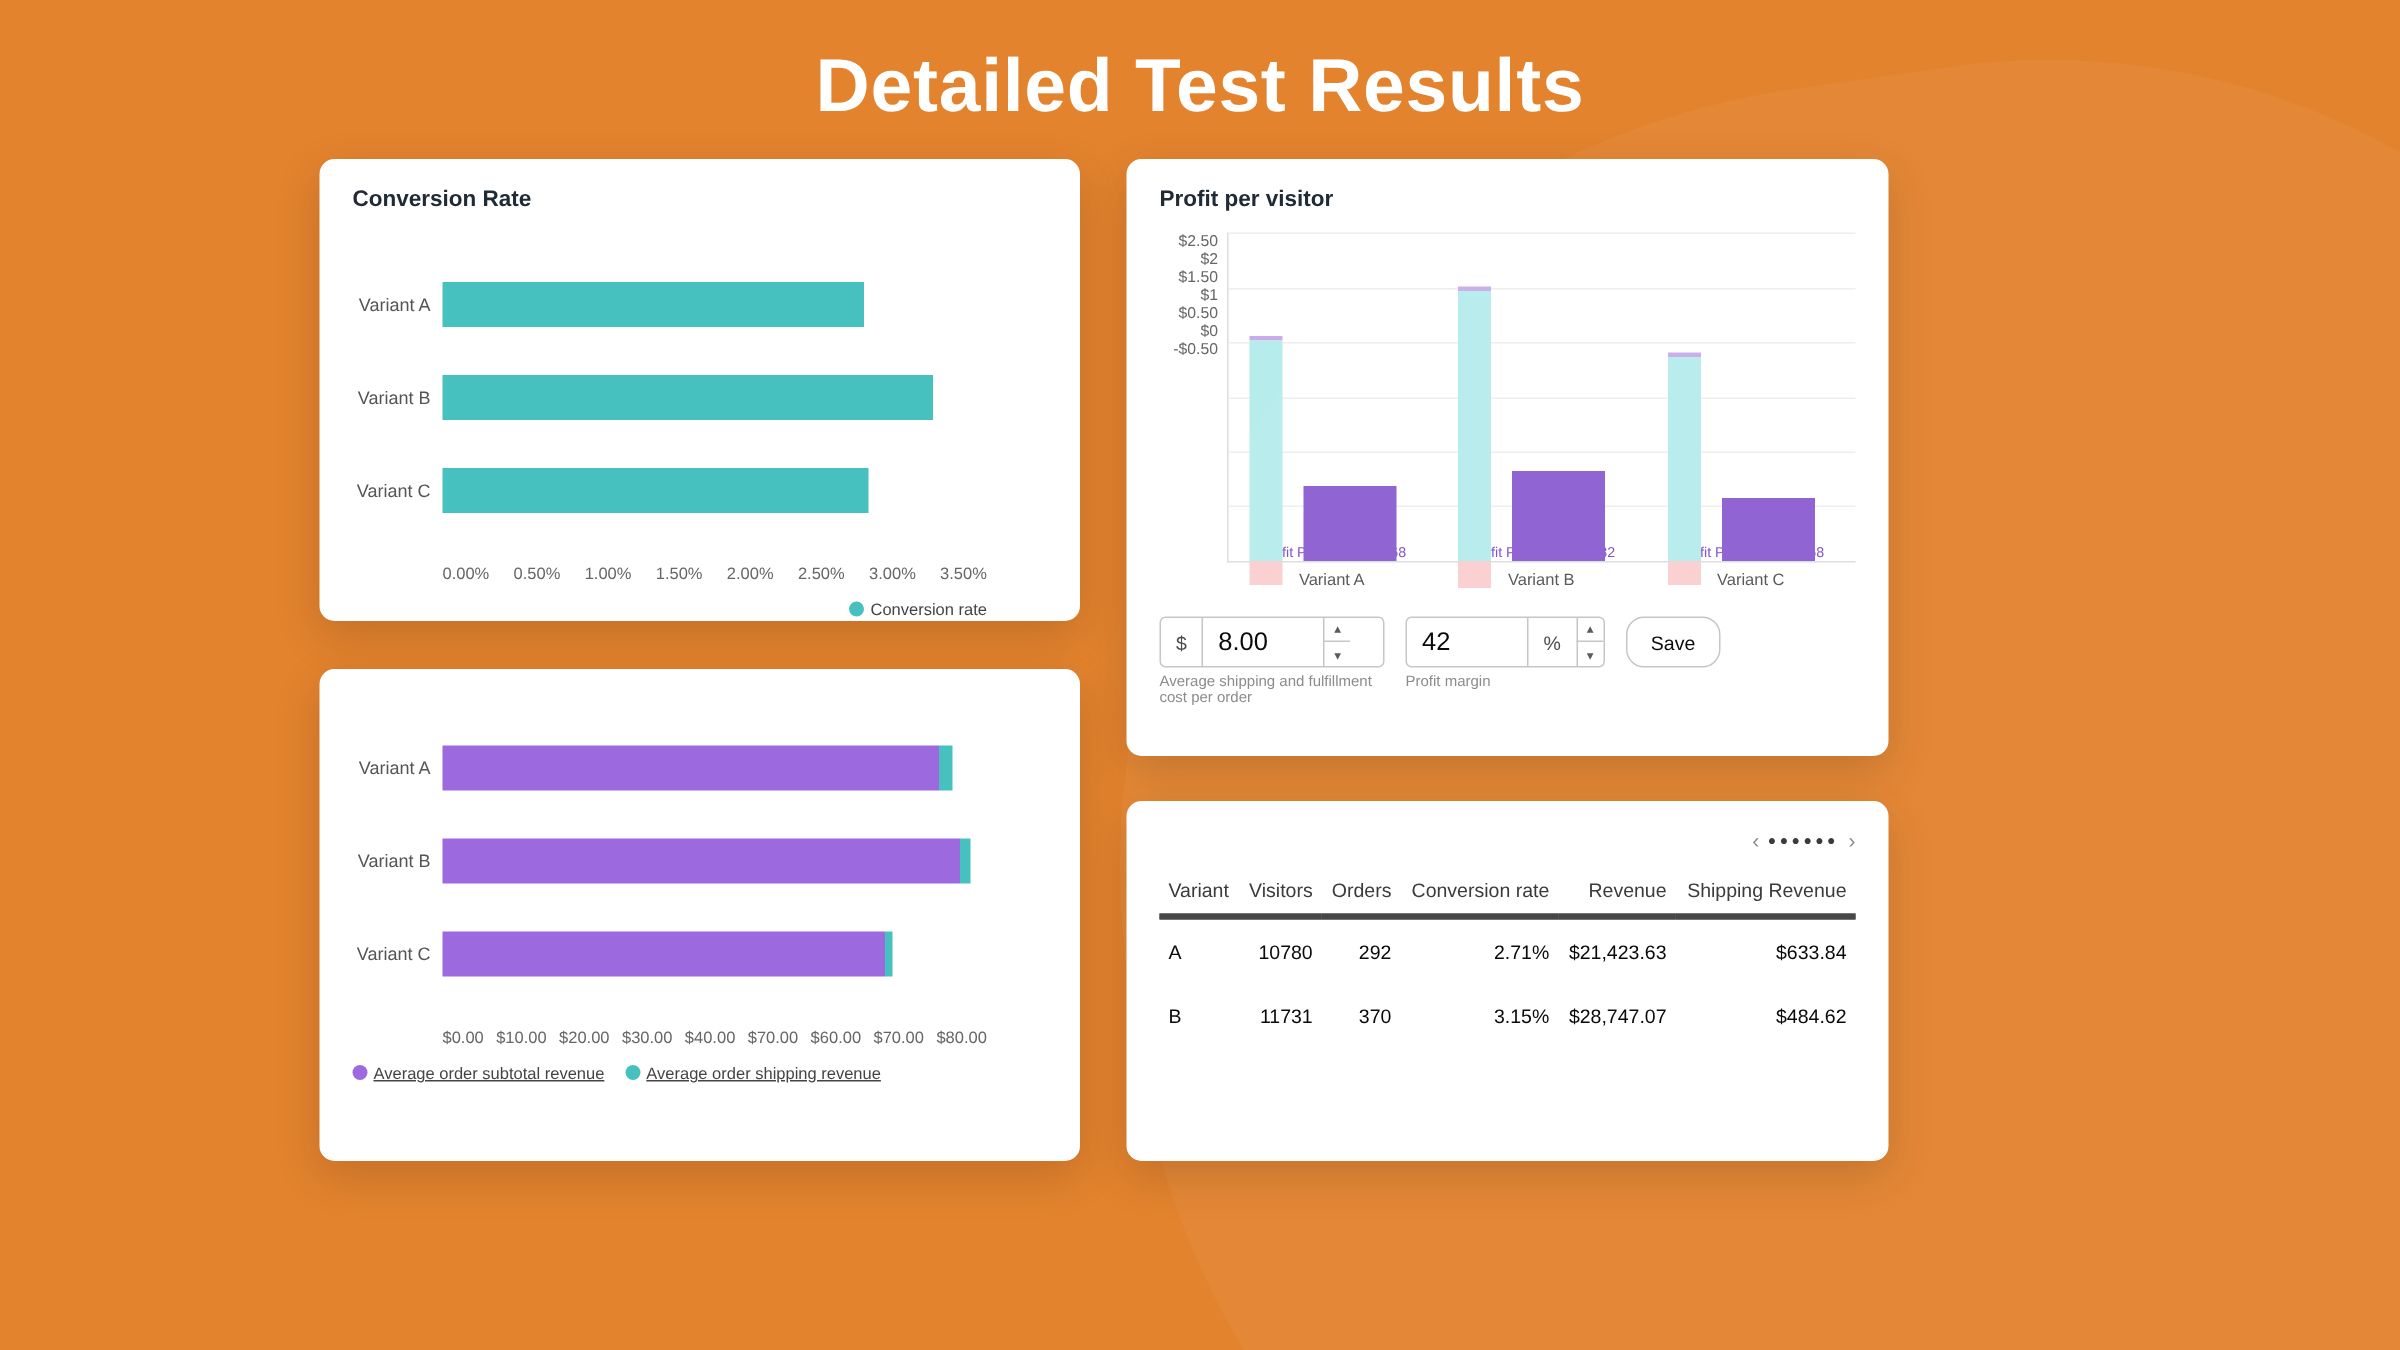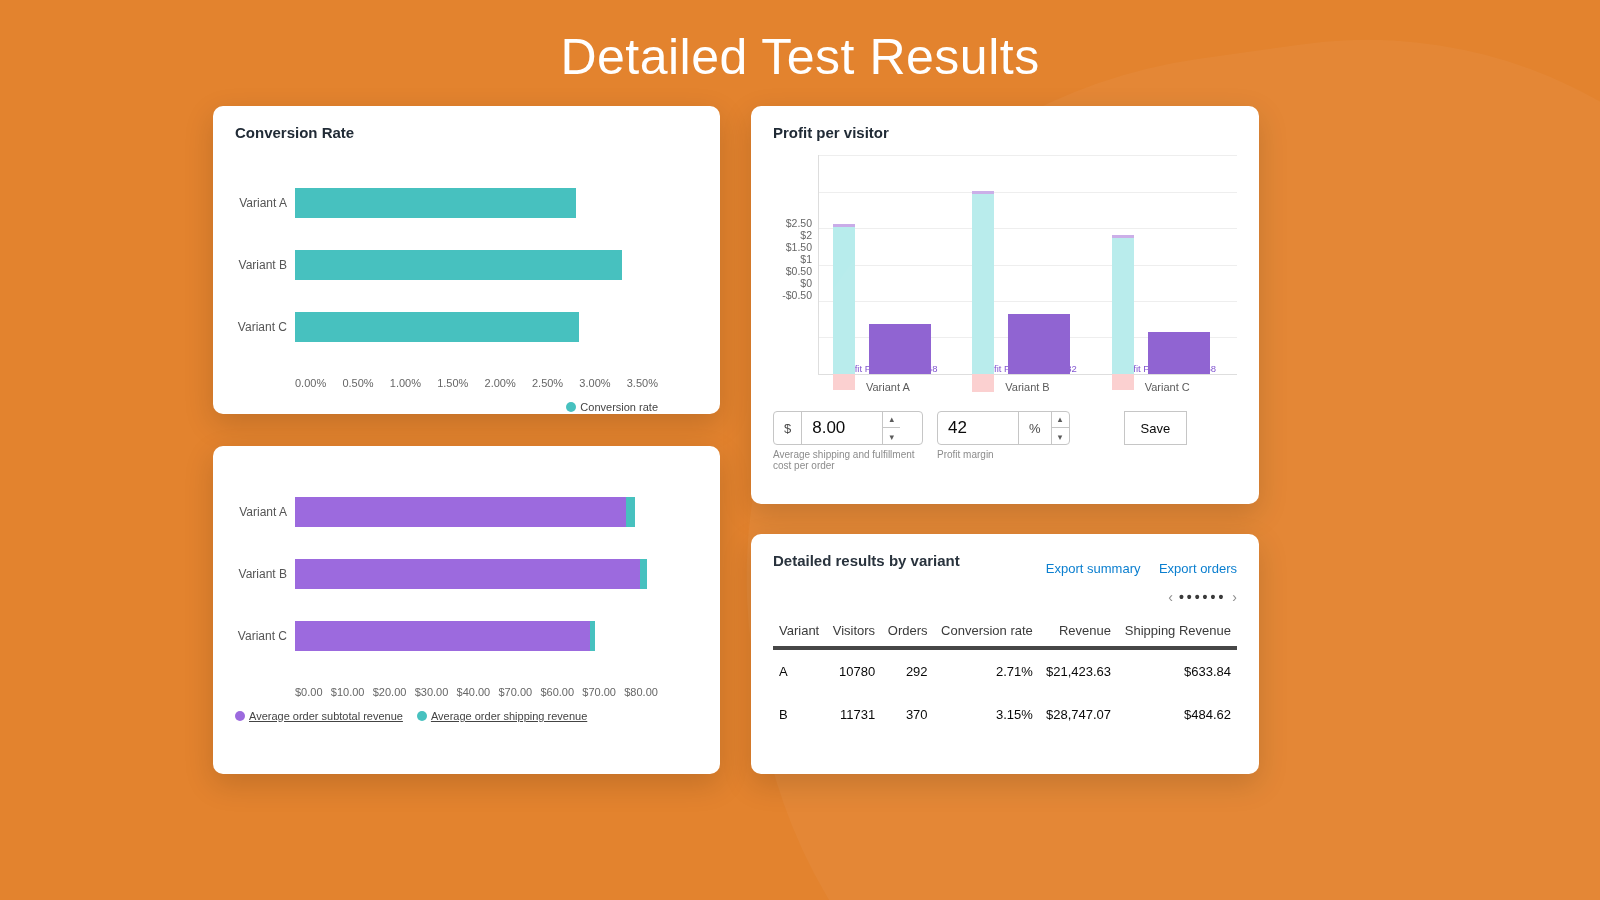--- a/index.html
+++ b/index.html
@@ -13,21 +13,21 @@
     content:"";
     position:absolute;
     right:-250px; bottom:-250px;
     width:1100px; height:1100px;
     background: rgba(255,255,255,0.04);
     border-radius: 50% 45% 55% 50%;
     transform: rotate(-8deg);
     pointer-events:none;
   }
   .page-title {
-    color:#fff; font-weight:400; text-align:center;
+    color:#fff; font-weight:700; text-align:center;
     font-size:50px; letter-spacing:0.5px;
     padding-top:28px; padding-bottom:24px;
     font-family:"Arial Black","Helvetica Neue",Arial,sans-serif;
   }
   .stage{
     position:absolute; inset:0;
   }
   .card{
     position:absolute;
     background:#fff;
@@ -56,21 +56,21 @@
   .legend.center{ justify-content:flex-start;text-decoration:underline;}
   .swatch{ width:10px; height:10px; border-radius:50%; display:inline-block; margin-right:4px; vertical-align:-1px;}
   .sw-teal{ background:#47c1bf;}
   .sw-purple{ background:#9c6ade;}
   .sw-pink{ background:#f8c9c9;}
   .sw-lightteal{ background:#b7ecec;}
   .sw-lightpurple{ background:#c9ace8;}
 
   
   .gchart{ display:flex; height:220px; }
-  .gchart-y{ width:45px; display:flex; flex-direction:column; justify-content:center; font-size:10.5px; color:#666; text-align:right; padding-right:6px; padding-bottom:12px;}
+  .gchart-y{ width:45px; display:flex; flex-direction:column; justify-content:flex-start; font-size:10.5px; color:#666; text-align:right; padding-right:6px; padding-bottom:12px;}
   .gchart-plot{ flex:1; display:flex; align-items:flex-end; border-left:1px solid #ddd; border-bottom:1px solid #ddd; position:relative;}
   .gchart-grid{ position:absolute; inset:0; }
   .gchart-grid div{ border-top:1px solid #eee; position:absolute; left:0; right:0;}
   .ggroup{ flex:1; display:flex; align-items:flex-end; justify-content:center; gap:0; padding:0 12px; position:relative;}
   .ggroup .gbar{ width:22px; }
   .ggroup .wide{ width:62px;}
   .ggroup .pink{ background:#fbcfcf;}
   .ggroup .lteal{ background:#b7ecec;}
   .ggroup .lpurple{ background:#c9ace8;}
   .ggroup .ppv{ background:#8c5ed1;}
@@ -84,21 +84,21 @@
   .inpts{ display:flex; gap:14px; margin-top:18px; align-items:flex-start;}
   .inputwrap{ display:flex; flex-direction:column; }
   .inputbox{ display:flex; align-items:center; border:1px solid #c4c4c4; border-radius:4px; overflow:hidden; height:34px; background:#fff;}
   .inputbox .prefix,.inputbox .suffix{ padding:0 10px; font-size:13px; color:#444; border-right:1px solid #c4c4c4; height:100%; display:flex; align-items:center;}
   .inputbox .suffix{ border-right:none; border-left:1px solid #c4c4c4;}
   .inputbox input{ border:none; outline:none; font-size:17px; padding:0 10px; width:80px; background:transparent;}
   .spinner{ display:flex; flex-direction:column; }
   .spinner span{ width:18px; height:17px; display:flex; align-items:center; justify-content:center; font-size:9px; border-left:1px solid #c4c4c4; cursor:pointer; color:#555; }
   .spinner span:first-child{ border-bottom:1px solid #c4c4c4;}
   .caption{ font-size:10px; color:#888; margin-top:4px; max-width:150px;}
-  .btn{ height:34px; padding:0 16px; border:1px solid #c4c4c4; border-radius:0; background:#fff; font-size:13px; cursor:pointer;margin-left:40px;}
+  .btn{ height:34px; padding:0 16px; border:1px solid #c4c4c4; border-radius:12px; background:#fff; font-size:13px; cursor:pointer;}
 
   
   .tblhead{ display:flex; justify-content:space-between; align-items:center; margin-bottom:6px;}
   .links a{ color:#007ace; text-decoration:none; font-size:13px; margin-left:14px; cursor:pointer;}
   .dots-row{ display:flex; justify-content:flex-end; align-items:center; gap:6px; margin-bottom:10px; color:#888;}
   .dots-row .chev{ font-size:14px; cursor:pointer;}
   .dots{ letter-spacing:3px; font-size:14px; font-weight:bold; color:#333;}
   table{ width:100%; border-collapse:collapse; font-size:13px;}
   th{ text-align:left; font-weight:500; color:#333; padding:8px 6px; white-space:nowrap; border-bottom:4px solid #404040;}
   th.num,td.num{ text-align:right;}
@@ -268,27 +268,20 @@
               <span>▾</span>
             </span>
         </div>
         <div class="caption">Profit margin</div>
       </div>
       <button class="btn">Save</button>
     </div>
   </div>
 
   <div class="card card-c4">
-    <div class="tblhead">
-      <h3>Detailed results by variant</h3>
-      <div class="links">
-        <a>Export summary</a>
-        <a>Export orders</a>
-      </div>
-    </div>
     <div class="dots-row">
       <span class="chev">‹</span>
       <span class="dots">••••••</span>
       <span class="chev">›</span>
     </div>
     <table>
       <thead>
         <tr>
           <th>Variant</th>
           <th class="num">Visitors</th>

